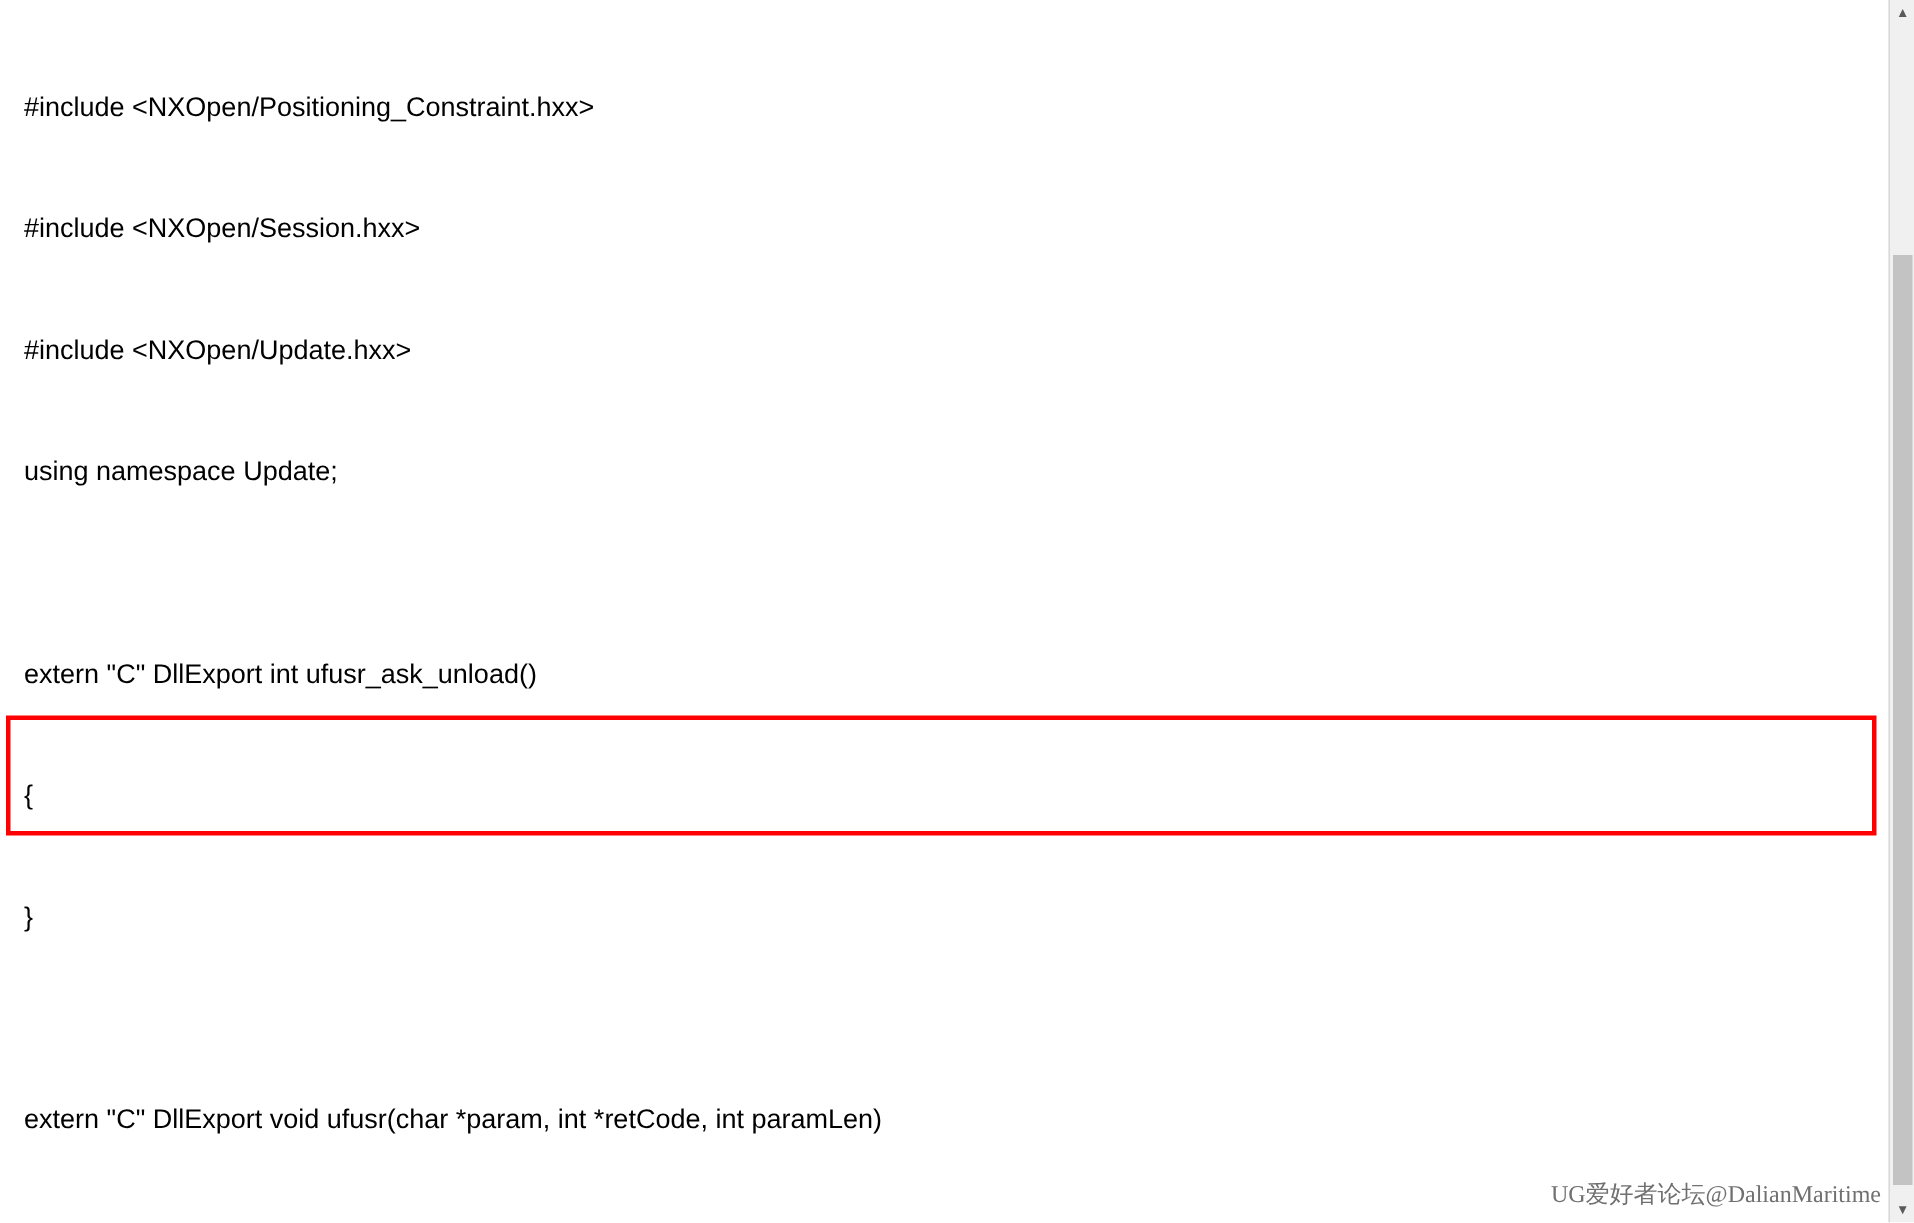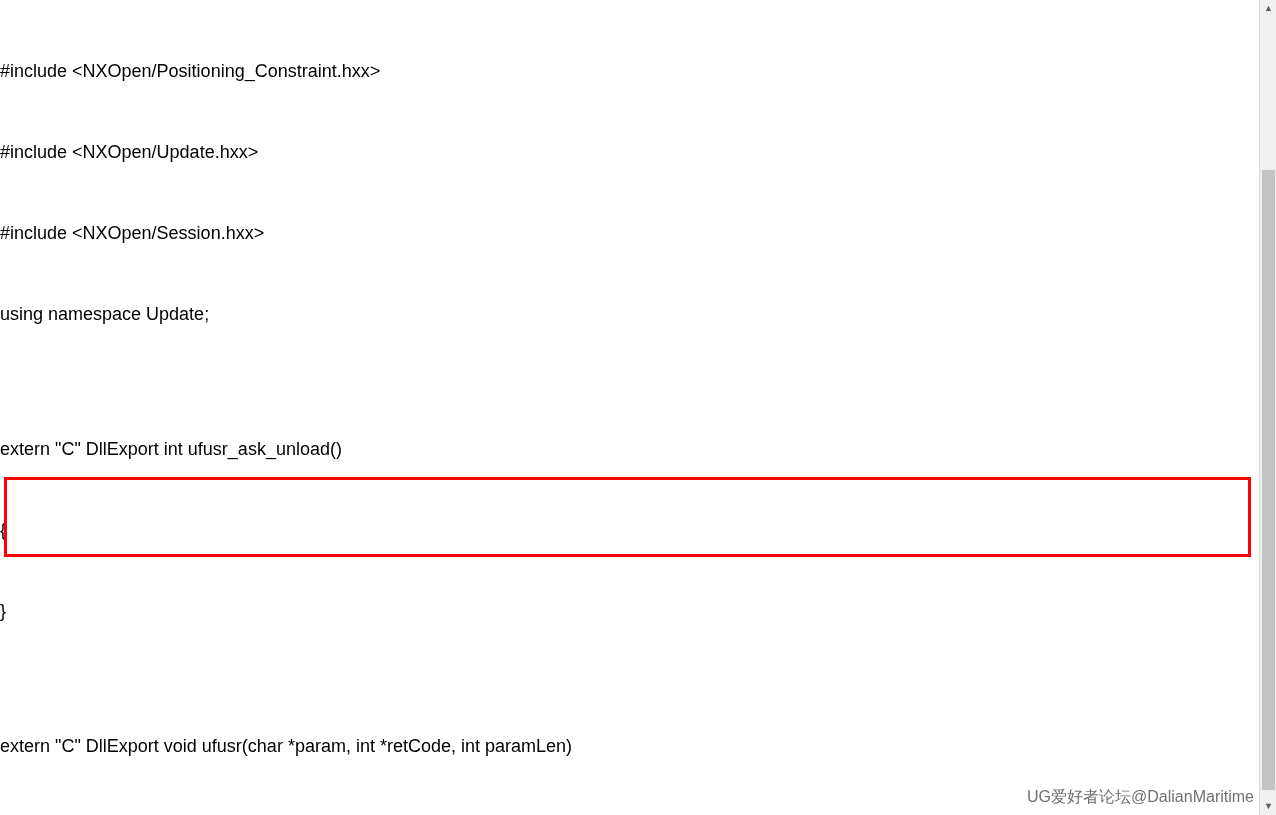--- a/index.html
+++ b/index.html
@@ -13,21 +13,21 @@
     height: 815px;
     overflow: hidden;
     position: relative;
   }
   .page-wrap {
     display: flex;
     height: 100%;
   }
   .code-area {
     flex: 1;
-    padding: 4px 0;
+    padding: 4px 16px;
     white-space: pre-wrap;
     font-family: "Microsoft YaHei", Arial, sans-serif;
     overflow: hidden;
     position: relative;
   }
   .code-line {
     white-space: pre-wrap;
   }
   .highlight-box {
     position: absolute;
@@ -63,35 +63,35 @@
     width: 13px;
     background: #c3c3c3;
     top: 170px;
     height: 620px;
     cursor: pointer;
   }
   .watermark {
     position: absolute;
     bottom: 6px;
     right: 22px;
-    font-family: Liberation Sans, sans-serif;
+    font-family: Liberation Serif, serif;
     font-size: 16px;
     color: #707070;
     pointer-events: none;
   }
 </style>
 </head>
 <body>
 
 <div class="page-wrap">
 
   <div class="code-area">
     <div class="code-line">#include &lt;NXOpen/Positioning_Constraint.hxx&gt;</div>
+    <div class="code-line">#include &lt;NXOpen/Session.hxx&gt;</div>
     <div class="code-line">#include &lt;NXOpen/Update.hxx&gt;</div>
-    <div class="code-line">#include &lt;NXOpen/Session.hxx&gt;</div>
     <div class="code-line">using namespace Update;</div>
     <div class="code-line"></div>
     <div class="code-line">extern "C" DllExport int ufusr_ask_unload()</div>
     <div class="code-line">{</div>
     <div class="code-line">}</div>
     <div class="code-line"></div>
     <div class="code-line">extern "C" DllExport void ufusr(char *param, int *retCode, int paramLen)</div>
     
     
     

